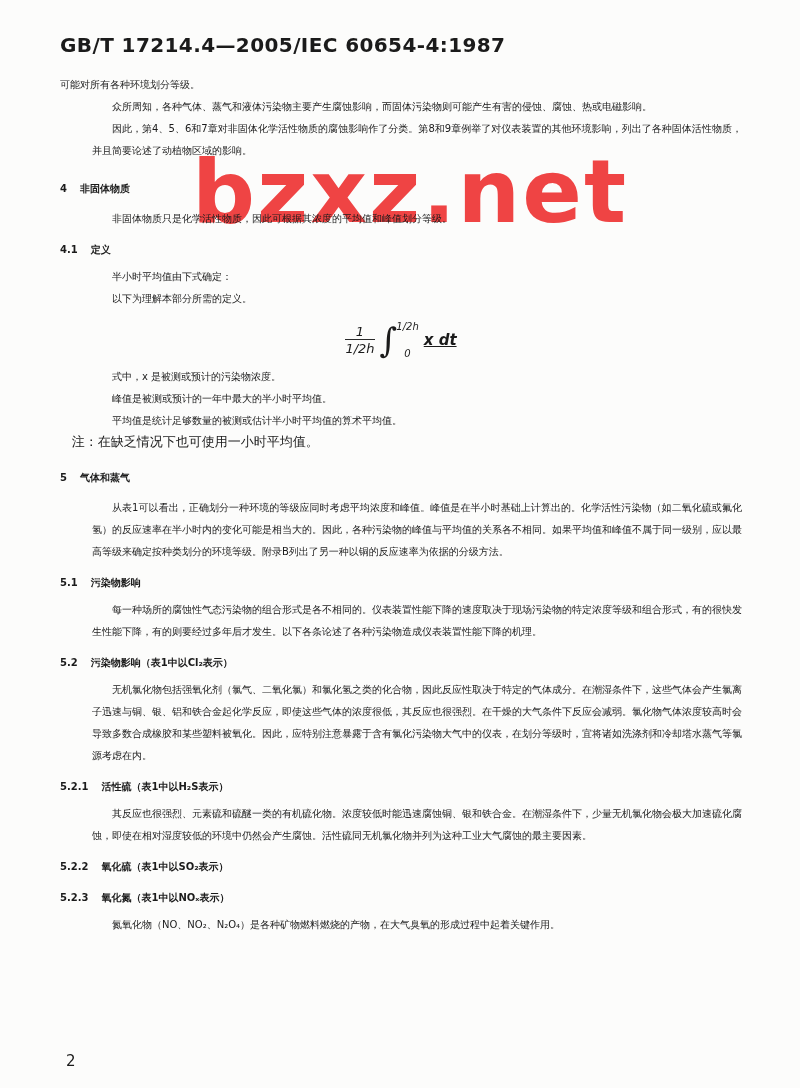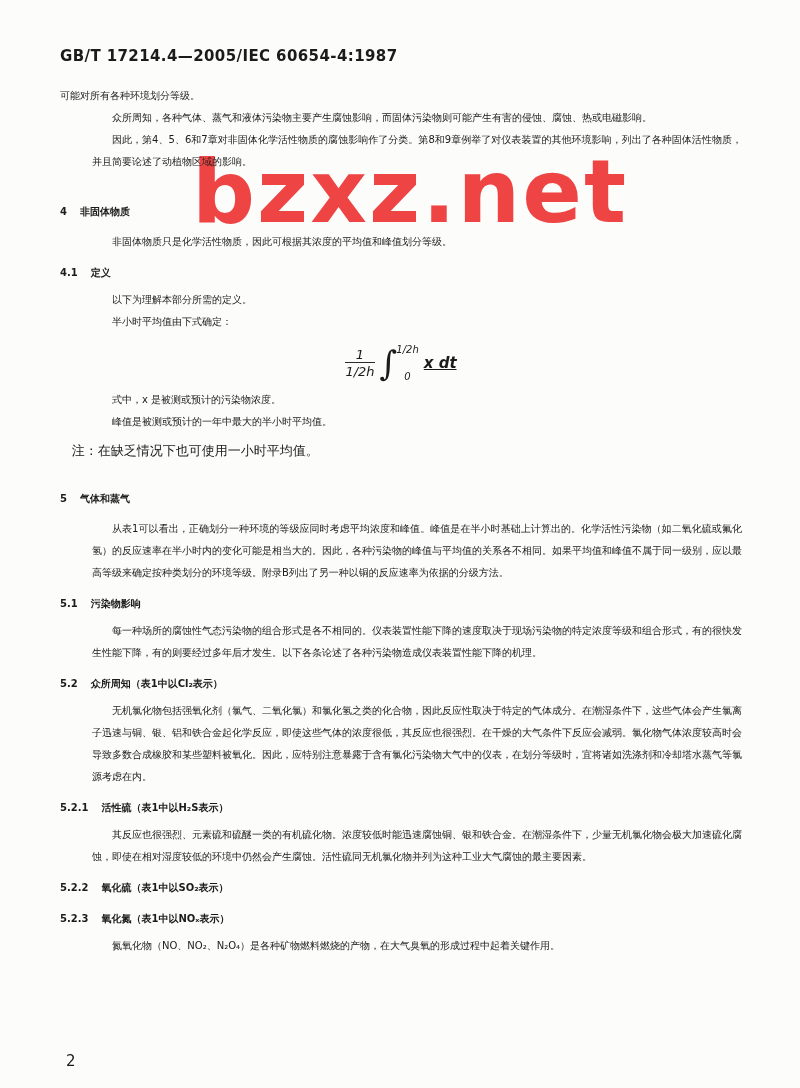--- a/index.html
+++ b/index.html
@@ -23,46 +23,46 @@
     z-index:0;
     user-select:none;
     font-family:"DejaVu Sans",sans-serif;
   }
   .content{
     position:relative;
     z-index:1;
     padding:32px 58px 0 60px;
   }
   .doc-header{
-    font-size:15px;
+    font-size:20px;
     font-weight:bold;
     letter-spacing:0.4px;
-    margin:15px 0 20px 0;
+    margin:4px 0 20px 0;
     line-height:18px;
   }
   p{
     margin:0;
     font-size:10px;
     line-height:22px;
     text-align:justify;
   }
   .ind{text-indent:2em;margin-left:32px;}
   .h{
     font-weight:bold;
     text-align:left;
     margin-top:9px;
     margin-bottom:5px;
   }
-  .h-chapter{margin-top:28px;margin-bottom:8px;}
+  .h-chapter{margin-top:16px;margin-bottom:8px;}
   .hnum{display:inline-block;margin-right:13px;}
   .note{
     font-size:13px;
     line-height:19px;
     padding-left:0.9em;
-    margin-top:8px;
+    margin-top:0;
   }
   .formula{
     text-align:center;
     margin:7px 0 5px 0;
     height:44px;
     line-height:44px;
   }
   .frac{
     display:inline-block;
     vertical-align:middle;
@@ -122,41 +122,42 @@
     <p class="doc-header">GB/T 17214.4—2005/IEC 60654-4:1987</p>
 
     <p>可能对所有各种环境划分等级。</p>
     <p class="ind">众所周知，各种气体、蒸气和液体污染物主要产生腐蚀影响，而固体污染物则可能产生有害的侵蚀、腐蚀、热或电磁影响。</p>
     <p class="ind">因此，第4、5、6和7章对非固体化学活性物质的腐蚀影响作了分类。第8和9章例举了对仪表装置的其他环境影响，列出了各种固体活性物质，并且简要论述了动植物区域的影响。</p>
 
     <p class="h h-chapter"><span class="hnum">4</span><span>非固体物质</span></p>
     <p class="ind">非固体物质只是化学活性物质，因此可根据其浓度的平均值和峰值划分等级。</p>
 
     <p class="h"><span class="hnum">4.1</span><span>定义</span></p>
+    <p class="ind">半小时平均值由下式确定：</p>
     <p class="ind">以下为理解本部分所需的定义。</p>
-    <p class="ind">半小时平均值由下式确定：</p>
 
     <div class="formula">
       <span class="frac"><span class="fnum">1</span><span class="fden">1/2h</span></span><span class="intgl">∫</span><span class="ilims">
           <span>1/2h</span>
           <span>0</span>
         </span><span class="integrand">x dt</span>
     </div>
 
     <p class="ind">式中，x 是被测或预计的污染物浓度。</p>
     <p class="ind">峰值是被测或预计的一年中最大的半小时平均值。</p>
+    <p class="ind">平均值是统计足够数量的被测或估计半小时平均值的算术平均值。</p>
     <p class="note">注：在缺乏情况下也可使用一小时平均值。</p>
 
     <p class="h h-chapter"><span class="hnum">5</span><span>气体和蒸气</span></p>
     <p class="ind">从表1可以看出，正确划分一种环境的等级应同时考虑平均浓度和峰值。峰值是在半小时基础上计算出的。化学活性污染物（如二氧化硫或氟化氢）的反应速率在半小时内的变化可能是相当大的。因此，各种污染物的峰值与平均值的关系各不相同。如果平均值和峰值不属于同一级别，应以最高等级来确定按种类划分的环境等级。附录B列出了另一种以铜的反应速率为依据的分级方法。</p>
 
     <p class="h"><span class="hnum">5.1</span><span>污染物影响</span></p>
     <p class="ind">每一种场所的腐蚀性气态污染物的组合形式是各不相同的。仪表装置性能下降的速度取决于现场污染物的特定浓度等级和组合形式，有的很快发生性能下降，有的则要经过多年后才发生。以下各条论述了各种污染物造成仪表装置性能下降的机理。</p>
 
-    <p class="h"><span class="hnum">5.2</span><span>众所周知（表1中以Cl₂表示）</span></p>
+    <p class="h"><span class="hnum">5.2</span><span>污染物影响（表1中以Cl₂表示）</span></p>
     <p class="ind">无机氯化物包括强氧化剂（氯气、二氧化氯）和氯化氢之类的化合物，因此反应性取决于特定的气体成分。在潮湿条件下，这些气体会产生氯离子迅速与铜、银、铝和铁合金起化学反应，即使这些气体的浓度很低，其反应也很强烈。在干燥的大气条件下反应会减弱。氯化物气体浓度较高时会导致多数合成橡胶和某些塑料被氧化。因此，应特别注意暴露于含有氯化污染物大气中的仪表，在划分等级时，宜将诸如洗涤剂和冷却塔水蒸气等氯源考虑在内。</p>
 
     <p class="h"><span class="hnum">5.2.1</span><span>活性硫（表1中以H₂S表示）</span></p>
     <p class="ind">其反应也很强烈、元素硫和硫醚一类的有机硫化物。浓度较低时能迅速腐蚀铜、银和铁合金。在潮湿条件下，少量无机氯化物会极大加速硫化腐蚀，即使在相对湿度较低的环境中仍然会产生腐蚀。活性硫同无机氯化物并列为这种工业大气腐蚀的最主要因素。</p>
 
     <p class="h"><span class="hnum">5.2.2</span><span>氧化硫（表1中以SO₂表示）</span></p>
 
     <p class="h"><span class="hnum">5.2.3</span><span>氧化氮（表1中以NOₓ表示）</span></p>
     <p class="ind">氮氧化物（NO、NO₂、N₂O₄）是各种矿物燃料燃烧的产物，在大气臭氧的形成过程中起着关键作用。</p>
 

